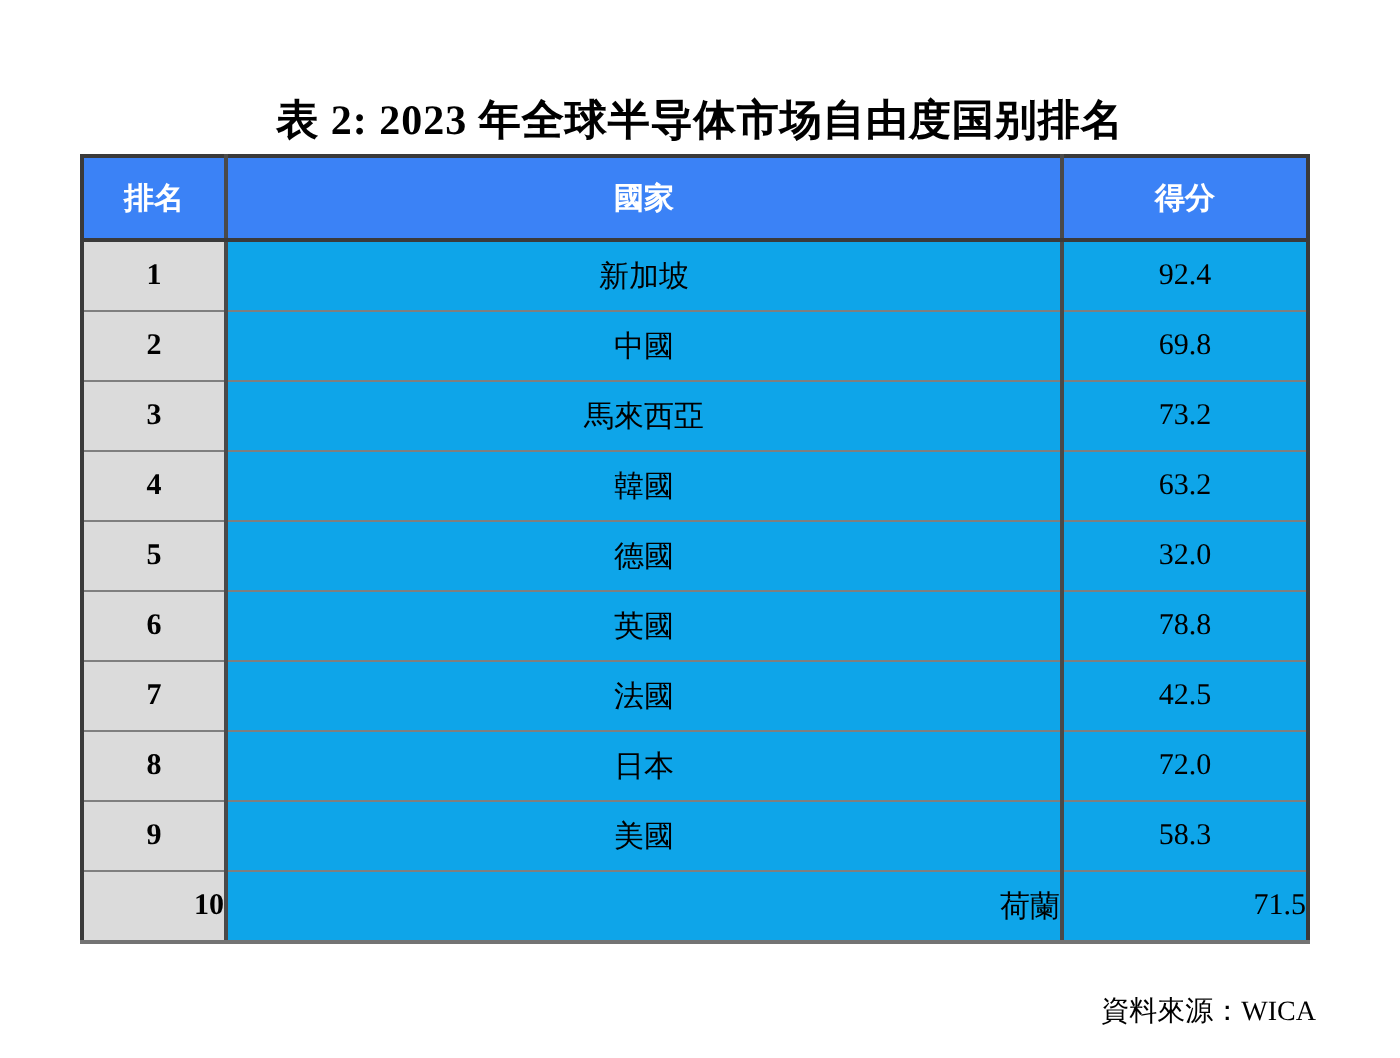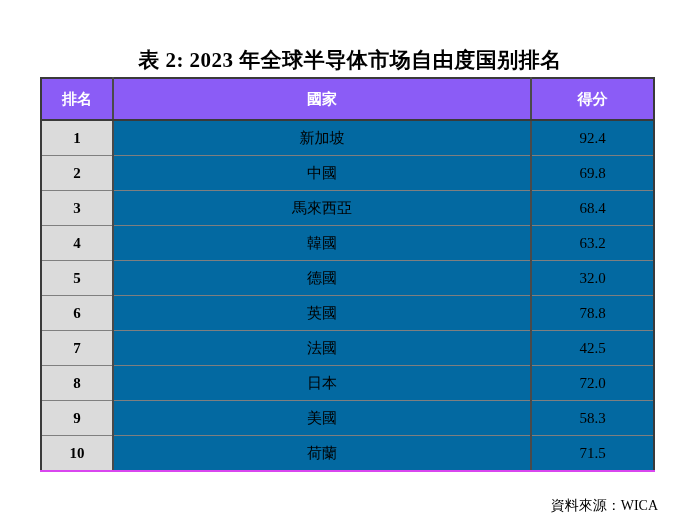--- a/index.html
+++ b/index.html
@@ -43,35 +43,36 @@
   table.rank-table th, table.rank-table td {
     text-align: center;
     vertical-align: middle;
     padding: 0;
     overflow: hidden;
     white-space: nowrap;
   }
   
   table.rank-table thead th {
     height: 40px;
-    background: #8b5cf6;
+    background: #3b82f6;
     color: #ffffff;
     font-weight: bold;
     font-size: 15px;
     border-top: 2px solid #3a3a3a;
     border-bottom: 2px solid #3a3a3a;
   }
   
   table.rank-table tbody td {
     height: 34px;
-    background: #0369a1;
+    background: #0ea5e9;
     border-bottom: 1px solid #7f7f7f;
   }
   table.rank-table tbody tr:last-child td {
-    border-bottom: 2px solid #d946ef;
+    border-bottom: 2px solid #737373;
+    text-align: right;
   }
   table.rank-table tbody td.rank-cell {
     background: #dbdbdb;
     font-weight: bold;
   }
   
   table.rank-table th:first-child, table.rank-table td:first-child {
     border-left: 2px solid #3a3a3a;
   }
   table.rank-table th:last-child, table.rank-table td:last-child {
@@ -119,21 +120,21 @@
           <td class="score-cell">92.4</td>
         </tr>
         <tr>
           <td class="rank-cell">2</td>
           <td class="country-cell">中國</td>
           <td class="score-cell">69.8</td>
         </tr>
         <tr>
           <td class="rank-cell">3</td>
           <td class="country-cell">馬來西亞</td>
-          <td class="score-cell">68.4</td>
+          <td class="score-cell">73.2</td>
         </tr>
         <tr>
           <td class="rank-cell">4</td>
           <td class="country-cell">韓國</td>
           <td class="score-cell">63.2</td>
         </tr>
         <tr>
           <td class="rank-cell">5</td>
           <td class="country-cell">德國</td>
           <td class="score-cell">32.0</td>

